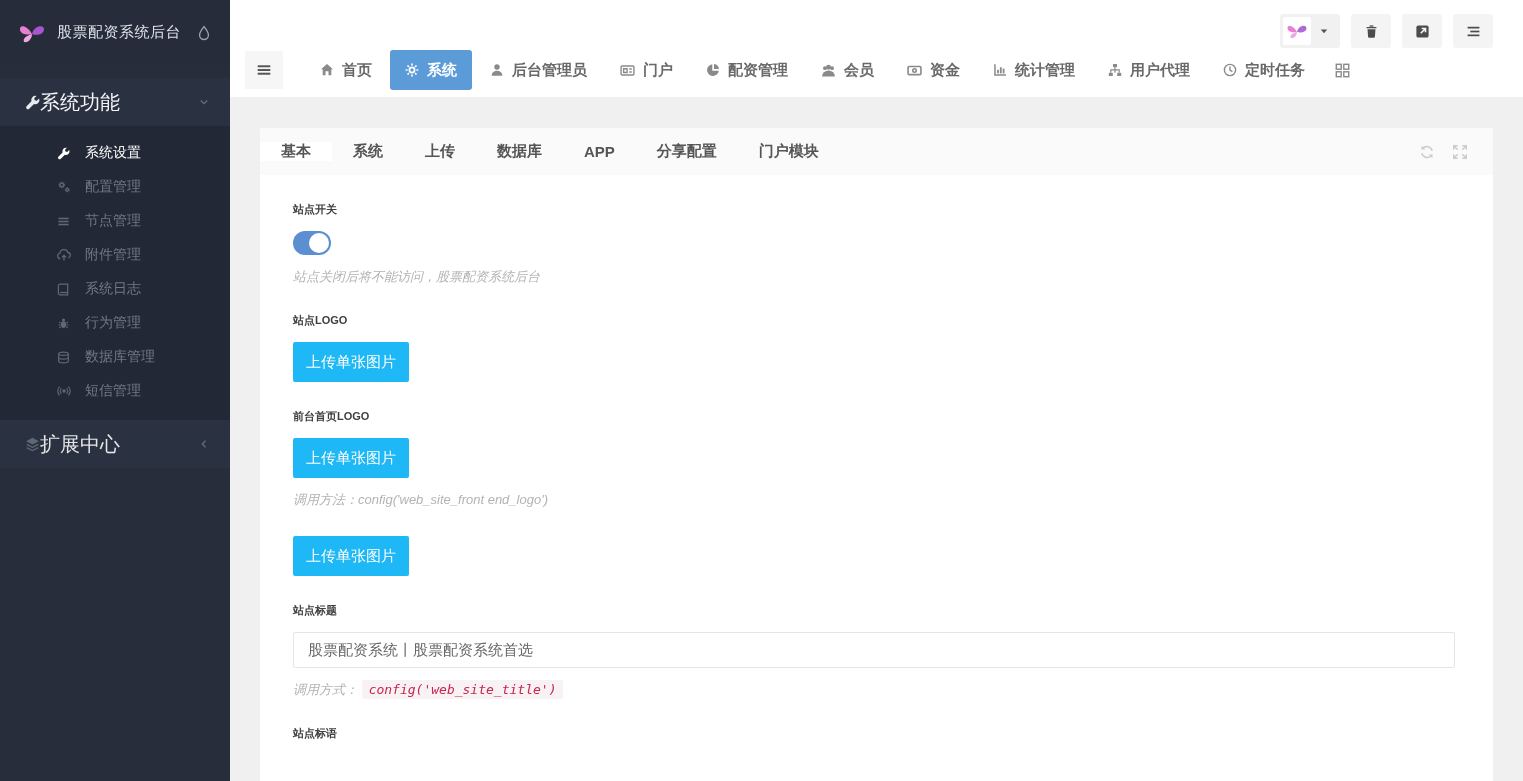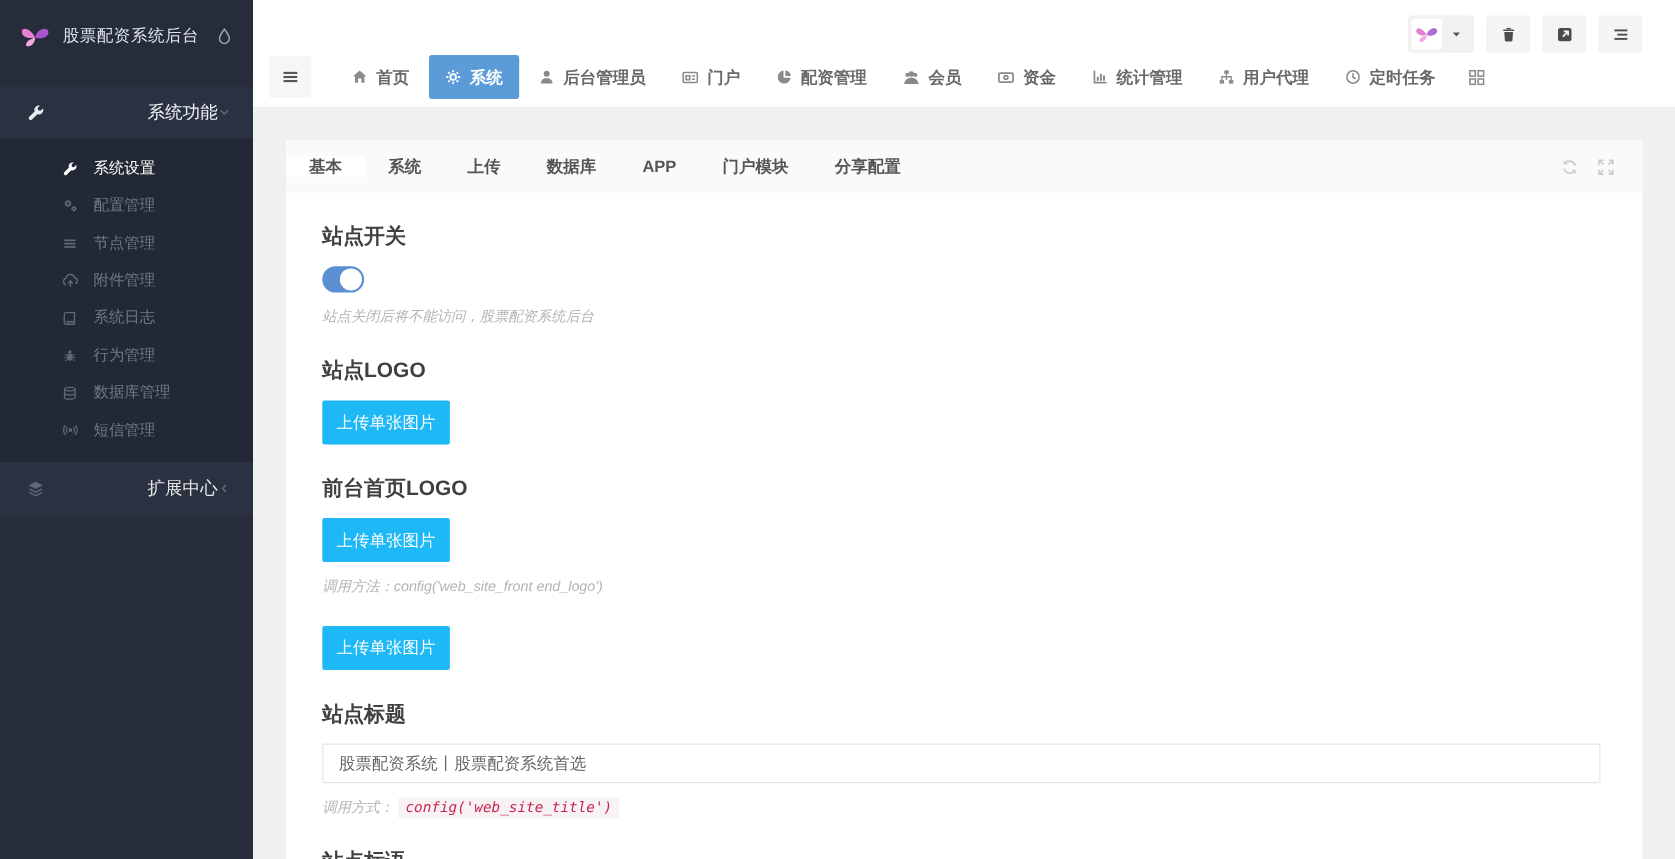--- a/index.html
+++ b/index.html
@@ -5,21 +5,21 @@
   * { margin:0; padding:0; box-sizing:border-box; }
   html,body { width:1523px; height:781px; overflow:hidden; font-family:"Liberation Sans","DejaVu Sans",sans-serif; background:#f0f0f0; }
   .app { display:flex; width:100%; height:100%; }
 
   
   .sidebar { width:230px; flex:0 0 230px; background:#272d3b; color:#8d95a5; height:100%; }
   .logo-row { height:65px; background:#262c39; display:flex; align-items:center; padding:0 18px; }
   .logo-title { color:#dde2ea; font-size:15px; margin-left:11px; flex:1; letter-spacing:.5px; }
   .drop-icon { color:#9aa2b1; display:flex; }
   .group-row { height:48px; display:flex; align-items:center; padding:0 20px 0 25px; background:#2a3140; cursor:pointer; margin-top:13px; }
-  .group-row .g-label { font-size:16px; margin-left:0; flex:1;text-align:right; }
+  .group-row .g-label { font-size:20px; margin-left:0; flex:1; }
   .group-row.on { color:#f2f4f7; }
   .group-row.on .g-ico { color:#e8ebf0; }
   .group-row .chev { color:#646d7e; display:flex; }
   .group-row.ext { margin-top:0; color:#e5e5e5; }
   .submenu { background:#222835; padding:10px 0 12px; }
   .sub-item { height:34px; display:flex; align-items:center; padding-left:56px; color:#6f7888; font-size:14px; cursor:pointer; }
   .sub-item .s-ico { width:15px; display:flex; justify-content:center; margin-right:14px; color:#5f6877; }
   .sub-item.active { color:#ffffff; }
   .sub-item.active .s-ico { color:#ffffff; }
 
@@ -42,21 +42,21 @@
   .content { flex:1; padding:31px 30px 0; overflow:hidden; }
   .card { background:#ffffff; min-height:660px; }
   .tabstrip { height:47px; background:#fafafa; display:flex; align-items:center; }
   .tab { padding:0 21px; display:flex; align-items:center; font-size:15px; font-weight:bold; color:#555; cursor:pointer; }
   .tab.active { background:#ffffff; }
   .strip-tools { margin-left:auto; display:flex; align-items:center; gap:17px; padding-right:25px; color:#cccccc; }
   .strip-tools .t-ico { display:flex; cursor:pointer; }
 
   .form { padding:27px 38px 30px 33px; }
   .section { margin-bottom:27px; }
-  .field-label { font-size:19px; font-weight:bold; color:#404040; margin-bottom:14px; }
+  .field-label { font-size:11px; font-weight:bold; color:#404040; margin-bottom:14px; }
   .toggle { width:38px; height:24px; border-radius:12px; background:#5b8fd2; position:relative; cursor:pointer; }
   .toggle .knob { position:absolute; top:2px; right:2px; width:20px; height:20px; border-radius:50%; background:#ffffff; }
   .help { margin-top:13px; font-size:13px; font-style:italic; color:#b3b3b3; }
   .upload-btn { width:116px; height:40px; background:#1db8f5; border:none; border-radius:2px; color:#ffffff; font-size:15px; cursor:pointer; font-family:inherit; }
   .text-input { width:100%; height:36px; border:1px solid #e5e5e5; border-radius:2px; padding:0 14px; font-size:15px; color:#666; font-family:inherit; background:#fff; }
   .text-input::placeholder { color:#bcbcbc; }
   .code { font-family:"DejaVu Sans Mono","Liberation Mono",monospace; font-size:13px; color:#c7254e; background:#f9f2f4; padding:2px 7px; border-radius:2px; }
   svg { display:block; }
 </style>
 </head>
@@ -445,22 +445,22 @@
     </header>
 
     <div class="content">
       <div class="card">
         <div class="tabstrip">
           <div class="tab active">基本</div>
           <div class="tab">系统</div>
           <div class="tab">上传</div>
           <div class="tab">数据库</div>
           <div class="tab">APP</div>
+          <div class="tab">分享配置</div>
           <div class="tab">门户模块</div>
-          <div class="tab">分享配置</div>
           <div class="strip-tools">
             <span class="t-ico">
                 <i style="display: flex;">
                   <svg width="16" height="16" viewBox="0 0 14 14">
                     <g fill="none" stroke="currentColor" stroke-width="1.3">
                       <path d="M11.5 6A4.8 4.8 0 0 0 3.3 3.7"></path>
                       <path d="M2.5 8a4.8 4.8 0 0 0 8.2 2.3"></path>
                     </g>
                     <path fill="currentColor" d="M2.2 1.5v3.4h3.4Z"></path>
                     <path fill="currentColor" d="M11.8 12.5V9.1H8.4Z"></path>

